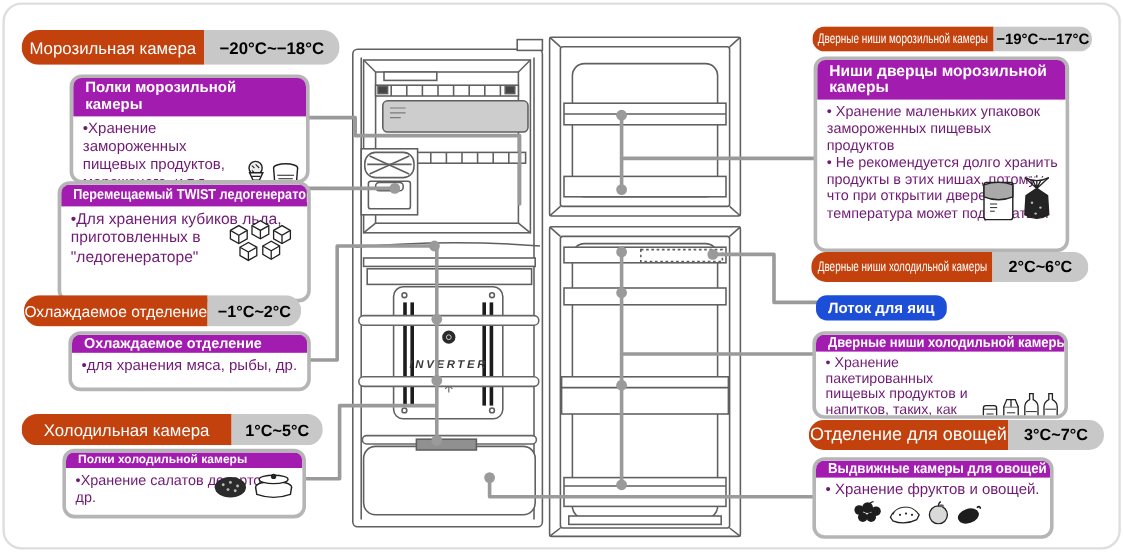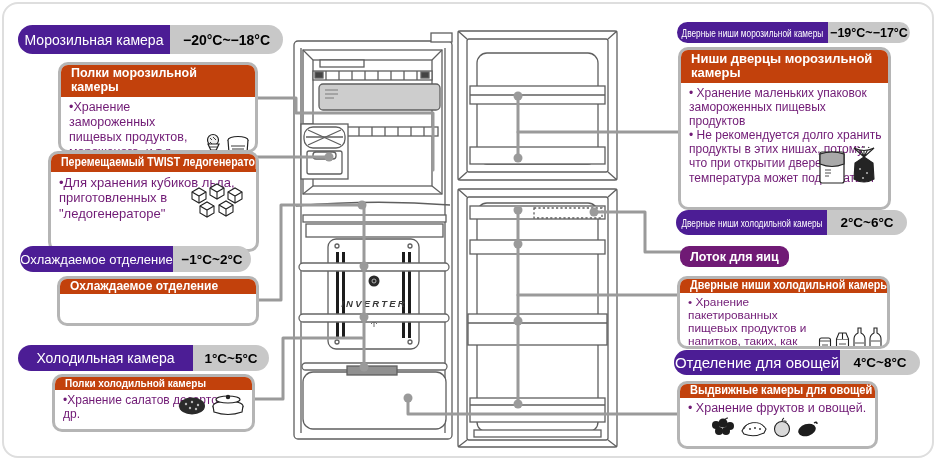--- a/index.html
+++ b/index.html
@@ -2,31 +2,31 @@
 <html><head>
 <meta charset="utf-8">
 <style>
   html,body{margin:0;padding:0;background:#fff;}
   .stage{position:relative;width:936px;height:460px;background:#fff;overflow:hidden;
          font-family:"Liberation Sans", sans-serif;}
   .frame{position:absolute;inset:2px;border:2px solid #dedede;border-radius:16px;pointer-events:none;}
   svg.layer{position:absolute;left:0;top:0;}
   
   .pill{position:absolute;display:flex;align-items:stretch;border-radius:15px;overflow:hidden;}
-  .pk{background:#4c1d95;color:#fff;display:flex;align-items:center;justify-content:center;}
+  .pk{background:#c2410c;color:#fff;display:flex;align-items:center;justify-content:center;}
   .pt{background:#c8c8c8;color:#000;font-weight:bold;display:flex;align-items:center;justify-content:center;}
   .sq{display:inline-block;white-space:nowrap;transform-origin:center center;}
   .sql{display:inline-block;white-space:nowrap;transform-origin:left center;}
   
   .ibox{position:absolute;border:3px solid #b5b5b5;border-radius:10px;background:#fff;overflow:hidden;}
-  .hd{background:#c2410c;color:#fff;font-weight:bold;font-size:12.5px;line-height:1.1;
+  .hd{background:#a21caf;color:#fff;font-weight:bold;font-size:12.5px;line-height:1.1;
       padding:2px 8px 2px 10px;}
   .bd{position:relative;padding:3px 6px 3px 8px;font-size:12.5px;line-height:1.2;color:#701a75;}
   .icons-abs{position:absolute;display:flex;gap:3px;align-items:flex-end;}
-  .eggpill{position:absolute;background:#701a75;color:#fff;font-weight:bold;font-size:12.5px;
+  .eggpill{position:absolute;background:#1d4ed8;color:#fff;font-weight:bold;font-size:12.5px;
       border-radius:9px;display:flex;align-items:center;padding:0 10px;}
   .iconrow{display:flex;gap:4px;align-items:flex-end;margin:1px 0 0 22px;}
 </style>
 </head>
 <body>
 
 <div class="stage">
   <div class="frame"></div>
 
   <svg class="layer" width="936" height="460" viewBox="0 0 936 460">
@@ -211,20 +211,21 @@
     <div class="pk" style="width:153px;font-size:13px">
         <span>Охлаждаемое отделение</span>
       </div>
     <div class="pt" style="width:78px;font-size:13.5px">
         <span>−1°C~2°C</span>
       </div>
   </div>
 
   <div class="ibox" style="left:57px;top:276px;width:196px;height:44px">
     <div class="hd" style="font-size:12px;padding-top:1px;padding-bottom:1px"><span>Охлаждаемое отделение</span></div>
+    <div class="bd"><span>•для хранения мяса, рыбы, др.</span></div>
   </div>
 
   <div class="pill" style="left:18px;top:345px;height:26px">
     <div class="pk" style="width:175px;font-size:14px">
         <span>Холодильная камера</span>
       </div>
     <div class="pt" style="width:76px;font-size:13.5px">
         <span>1°C~5°C</span>
       </div>
   </div>
@@ -321,21 +322,21 @@
         </svg>
       </span>
     </div>
   </div>
 
   <div class="pill" style="left:674px;top:350px;height:25px">
     <div class="pk" style="width:166px;font-size:15px">
         <span>Отделение для овощей</span>
       </div>
     <div class="pt" style="width:80px;font-size:13.5px">
-        <span>4°C~8°C</span>
+        <span>3°C~7°C</span>
       </div>
   </div>
 
   <div class="ibox" style="left:677px;top:381px;width:195px;height:62px">
     <div class="hd" style="padding-top:0;padding-bottom:0"><span class="sql" style="transform:scaleX(0.92);font-size:12px">Выдвижные камеры для овощей</span></div>
     <div class="bd" style="font-size:12.5px">
       <span>• Хранение фруктов и овощей.</span>
       <div class="iconrow">
         <svg width="26" height="20" viewBox="0 0 26 20" fill="#1d1d1d">
           <circle cx="6" cy="8" r="4"></circle>

